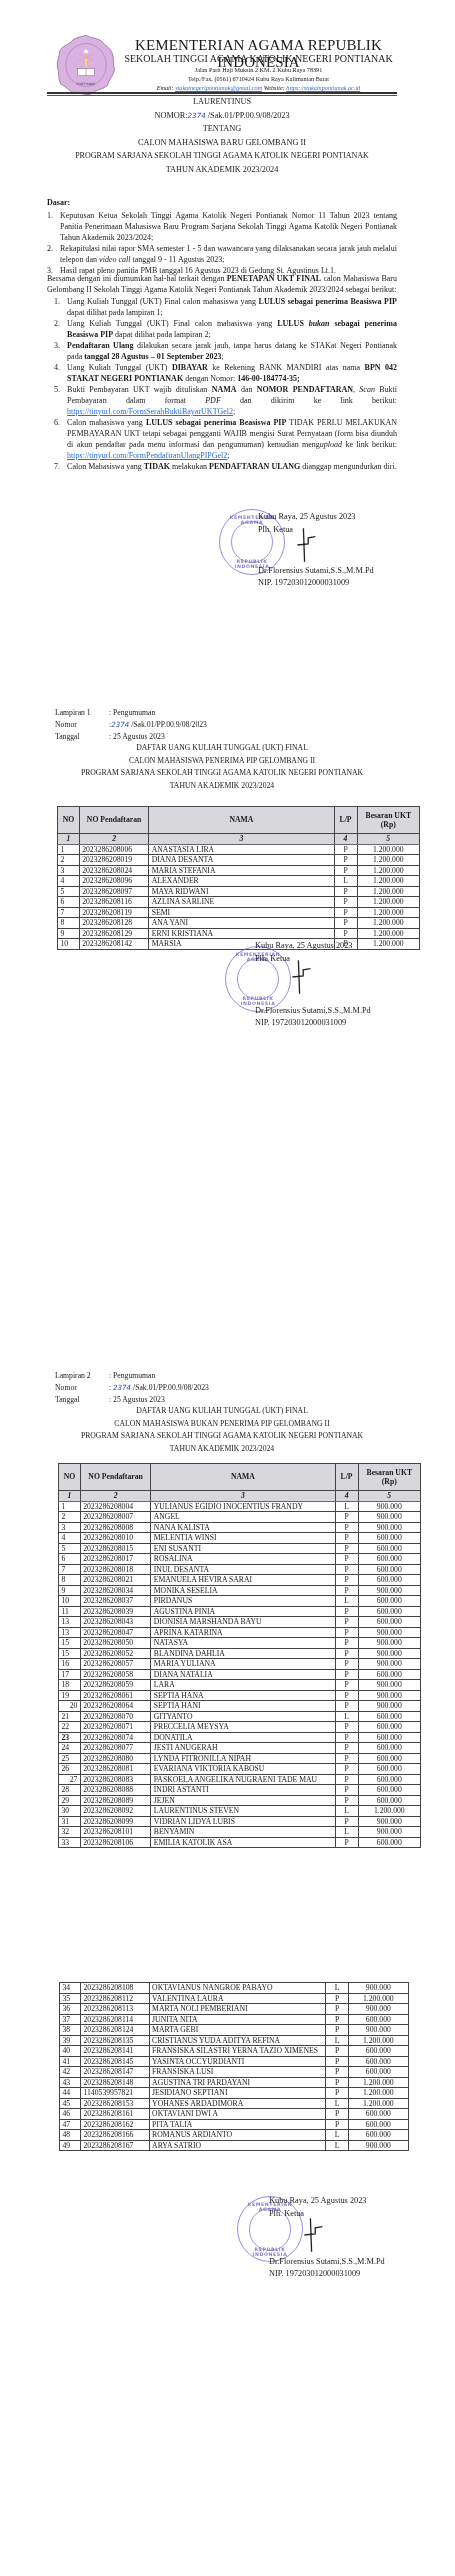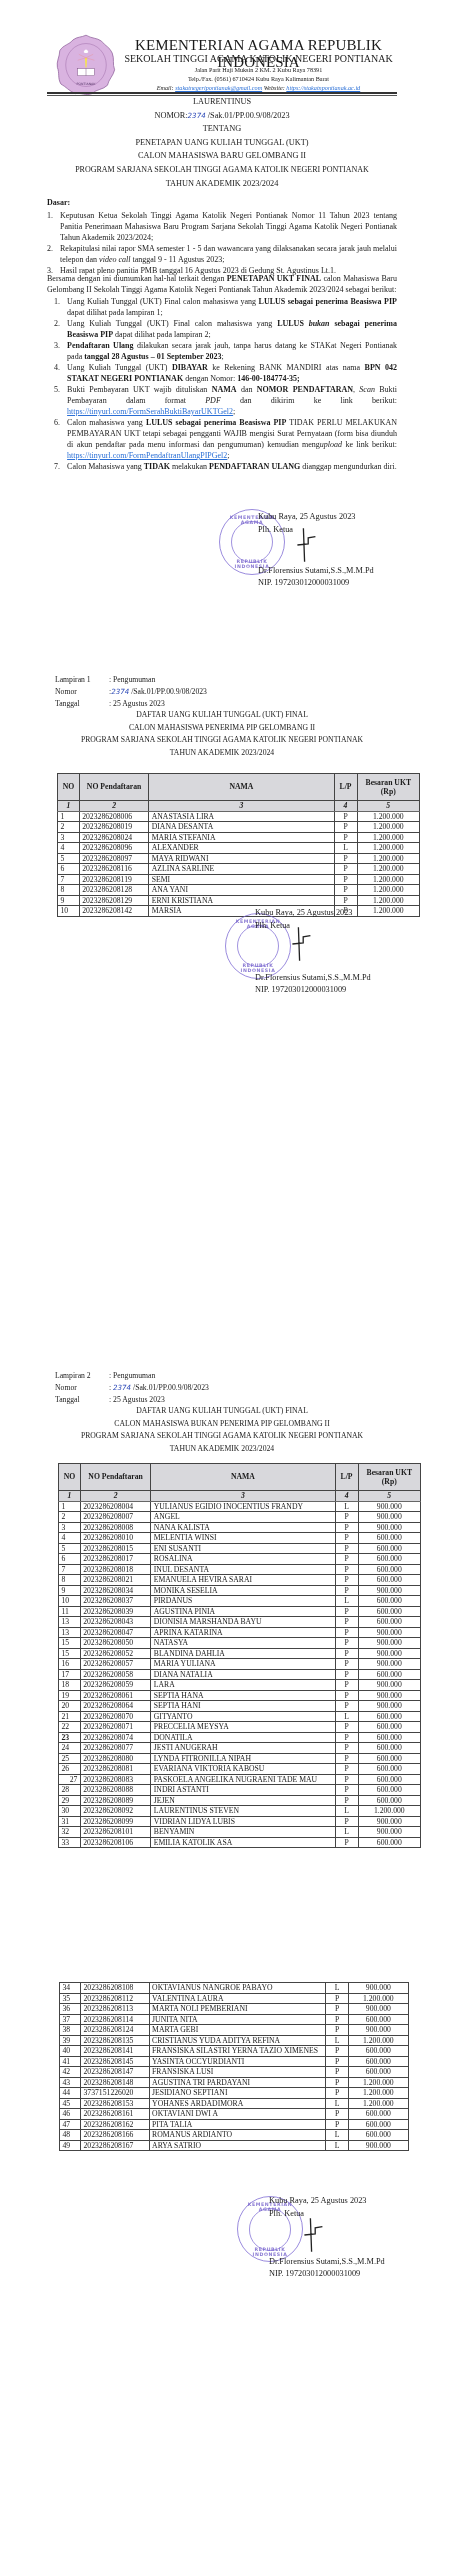--- a/index.html
+++ b/index.html
@@ -77,21 +77,20 @@
   <div class="rule" style="top:92px;"></div>
   <div class="rule2" style="top:95px;"></div>
 
   <div class="ctr" style="top:95px;">
     <div>LAURENTINUS</div>
     <div>
       <span>NOMOR:</span><span class="handnum">2374</span>
       <span>/Sak.01/PP.00.9/08/2023</span>
     </div>
     <div>TENTANG</div>
-    <div>PENETAPAN UANG KULIAH TUNGGAL (UKT)</div>
     <div>CALON MAHASISWA BARU GELOMBANG II</div>
     <div style="font-size:8px;">PROGRAM SARJANA SEKOLAH TINGGI AGAMA KATOLIK NEGERI PONTIANAK</div>
     <div>TAHUN AKADEMIK 2023/2024</div>
   </div>
 
   <div class="body-text" style="top:197px;">
     <div style="font-weight:bold;margin-bottom:2.4px;">Dasar:</div>
     <ol class="olist">
       <li><span class="num">1.</span><span>Keputusan Ketua Sekolah Tinggi Agama Katolik Negeri Pontianak Nomor 11 Tahun 2023 tentang Panitia Penerimaan Mahasiswa Baru Program Sarjana Sekolah Tinggi Agama Katolik Negeri Pontianak Tahun Akademik 2023/2024;</span></li>
       <li><span class="num">2.</span><span>Rekapitulasi nilai rapor SMA semester 1 - 5 dan wawancara yang dilaksanakan secara jarak jauh melalui telepon dan </span><i>video call</i><span> tanggal 9 - 11 Agustus  2023;</span></li>
@@ -122,21 +121,21 @@
     <div class="sig" style="left:39px;top:8.3px;">Kubu Raya, 25 Agustus 2023</div>
     <div class="sig" style="left:39px;top:21.3px;">Plh. Ketua</div>
     <svg class="scribble" style="left:76px;top:24px;" width="30" height="36" viewBox="0 0 50 60">
         <path d="M14 2 L16 58 M4 30 L22 28 L22 18 L34 16" fill="none" stroke="#222" stroke-width="2.2"></path>
       </svg>
     <div class="sig" style="left:39px;top:62px;">Dr.Florensius Sutami,S.S.,M.M.Pd</div>
     <div class="sig" style="left:39px;top:74px;">NIP. 197203012000031009</div>
   </div>
 </div>
 
-<div class="page" style="top:607px;height:628px;">
+<div class="page" style="top:640px;height:628px;">
   <table class="meta" style="top:66px;">
     <tbody>
         <tr>
           <td class="k">Lampiran 1</td>
           <td>: Pengumuman</td>
         </tr>
     <tr>
           <td class="k">Nomor</td>
           <td><span>:</span><span class="handnum">2374</span><span> /Sak.01/PP.00.9/08/2023</span></td>
         </tr>
@@ -442,21 +441,21 @@
           <td class="amt">900.000</td>
         </tr>
         <tr>
           <td class="c" style="text-align: left;">19</td>
           <td>2023286208061</td>
           <td>SEPTIA HANA</td>
           <td class="lp">P</td>
           <td class="amt">900.000</td>
         </tr>
         <tr>
-          <td class="c" style="text-align: left;">20</td>
+          <td class="c" style="text-align: right;">20</td>
           <td>2023286208064</td>
           <td>SEPTIA HANI</td>
           <td class="lp">P</td>
           <td class="amt">900.000</td>
         </tr>
         <tr>
           <td class="c" style="text-align: left;">21</td>
           <td>2023286208070</td>
           <td>GITYANTO</td>
           <td class="lp">L</td>
@@ -623,21 +622,21 @@
         </tr>
         <tr>
           <td class="c" style="text-align: left;">43</td>
           <td>2023286208148</td>
           <td>AGUSTINA TRI PARDAYANI</td>
           <td class="lp">P</td>
           <td class="amt">1.200.000</td>
         </tr>
         <tr>
           <td class="c" style="text-align: left;">44</td>
-          <td>3737151226020</td>
+          <td>1140539957821</td>
           <td>JESIDIANO SEPTIANI</td>
           <td class="lp">P</td>
           <td class="amt">1.200.000</td>
         </tr>
         <tr>
           <td class="c" style="text-align: left;">45</td>
           <td>2023286208153</td>
           <td>YOHANES ARDADIMORA</td>
           <td class="lp">L</td>
           <td class="amt">1.200.000</td>

